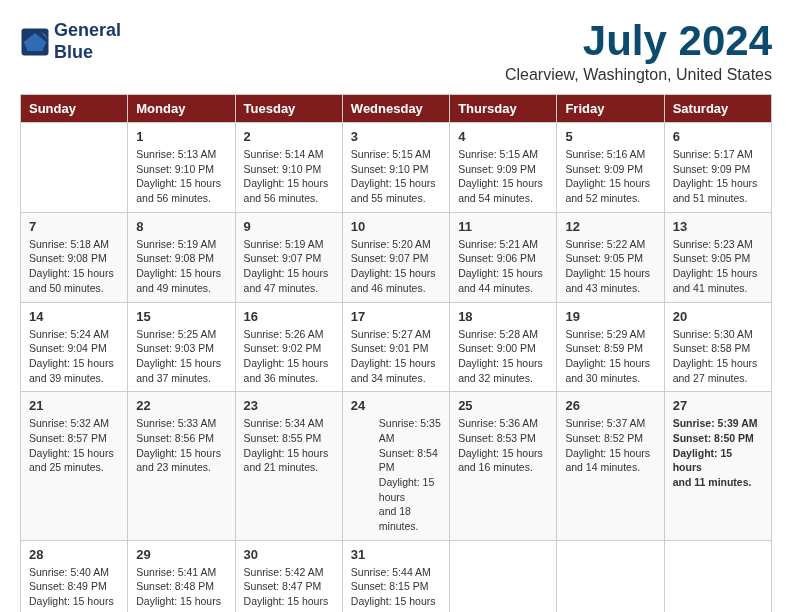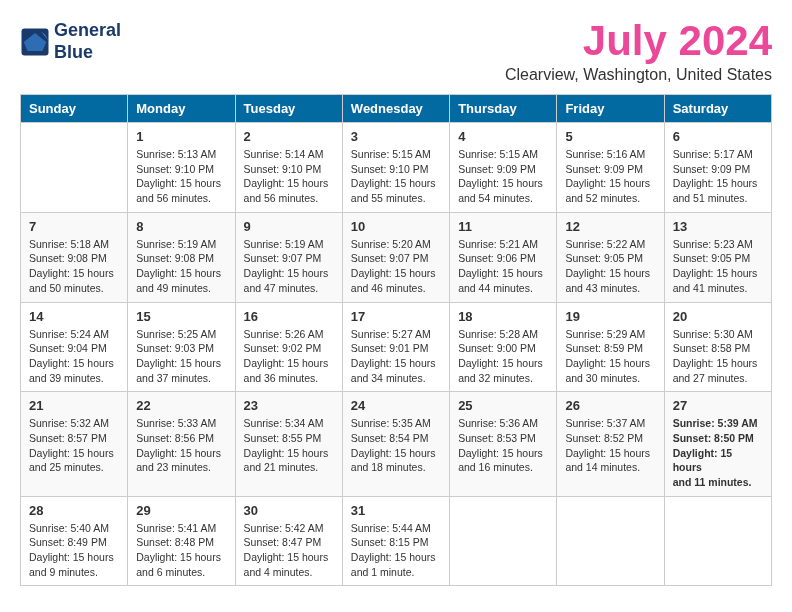--- a/index.html
+++ b/index.html
@@ -30,35 +30,35 @@
     .logo-icon {
       width: 30px;
       height: 30px;
     }
     .title-section {
       text-align: right;
     }
     .main-title {
       font-size: 42px;
       font-weight: bold;
-      color: #ec4899;
+      color: #0c4a6e;
       line-height: 1;
     }
     .subtitle {
       font-size: 16px;
       color: #333;
       margin-top: 4px;
     }
     .calendar-table {
       width: 100%;
       border-collapse: collapse;
       font-size: 11px;
     }
     .calendar-table thead tr th {
-      background-color: #0369a1;
+      background-color: #7f1d1d;
       color: #fff;
       padding: 6px 8px;
       text-align: left;
       font-size: 13px;
       font-weight: bold;
       border: 1px solid #ccc;
     }
     .calendar-table tbody tr td {
       border: 1px solid #ccc;
       vertical-align: top;
@@ -284,21 +284,21 @@
         </td>
         <td>
           <span class="day-number">23</span>
           <div class="day-info" style="white-space: pre-line;">Sunrise: 5:34 AM
 Sunset: 8:55 PM
 Daylight: 15 hours
 and 21 minutes.</div>
         </td>
         <td>
           <span class="day-number">24</span>
-          <div class="day-info" style="white-space: pre-line;">Sunrise: 5:35 AM
+          <div class="day-info" style="white-space: pre-line; margin-left: 28px;">Sunrise: 5:35 AM
 Sunset: 8:54 PM
 Daylight: 15 hours
 and 18 minutes.</div>
         </td>
         <td>
           <span class="day-number">25</span>
           <div class="day-info" style="white-space: pre-line;">Sunrise: 5:36 AM
 Sunset: 8:53 PM
 Daylight: 15 hours
 and 16 minutes.</div>

